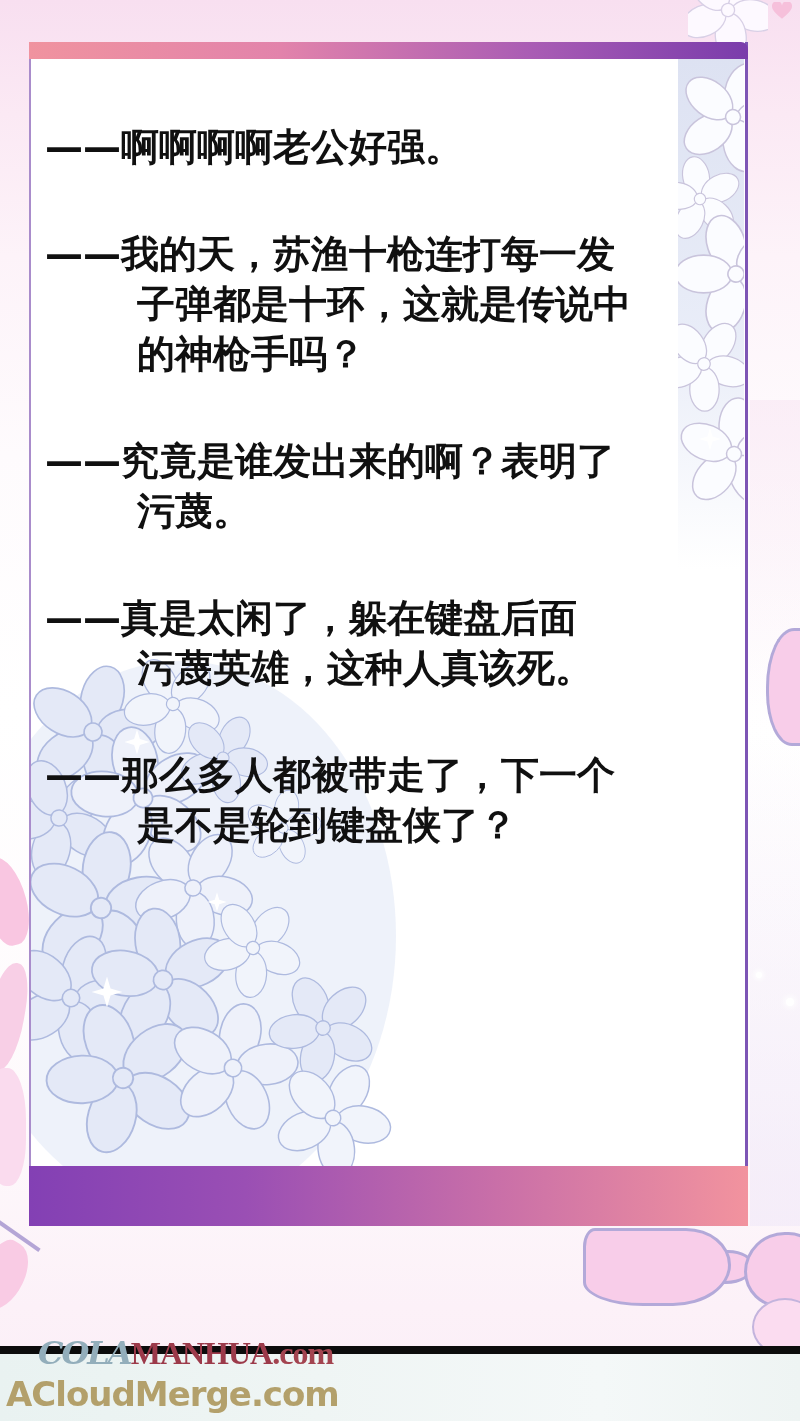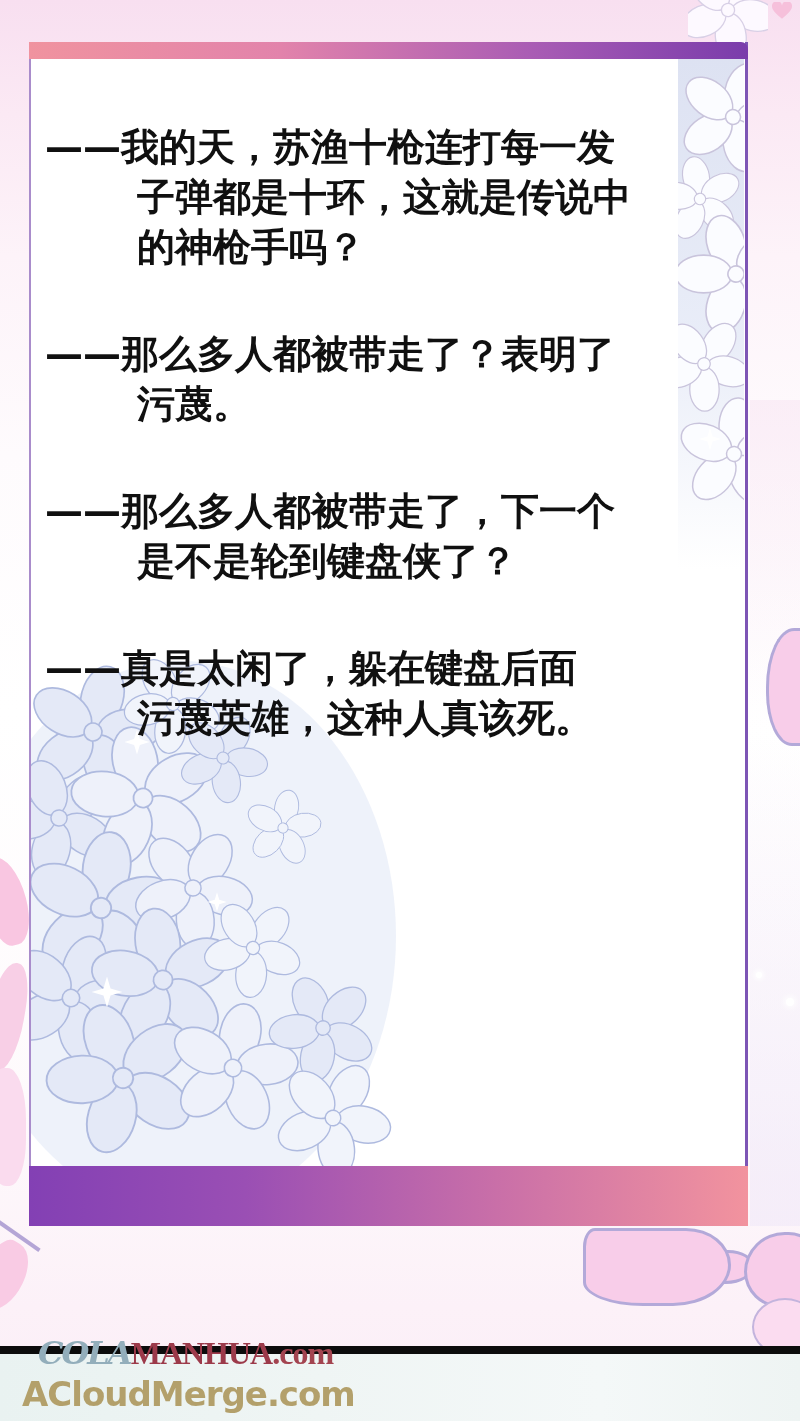--- a/index.html
+++ b/index.html
@@ -59,21 +59,21 @@
   
   .black-line{left:0;top:1346px;width:800px;height:8px;background:#0c0c0c;z-index:7;}
   .bottom-strip{left:0;top:1354px;width:800px;height:67px;z-index:6;
     background:linear-gradient(90deg,#e9f2f1 0%,#eff5f4 40%,#f4f8f8 75%,#eef4f3 100%);}
   .wm1{left:6px;top:1336px;z-index:8;font-size:32px;line-height:34px;white-space:nowrap;}
   .wm1 .cola{font-family:"DejaVu Serif",serif;font-style:italic;font-weight:700;
     color:#93aebb;letter-spacing:-2px;margin-left:32px;}
   .wm1 .manhua{font-family:Liberation Serif, serif;font-weight:700;color:#9c3a4a;letter-spacing:-1px;}
   .wm1 .mcom{font-family:Liberation Serif, serif;font-weight:700;color:#a34450;letter-spacing:-1px;}
   .wm2{left:6px;top:1376px;z-index:8;font-size:34px;line-height:36px;font-weight:700;
-    color:#b3a06b;letter-spacing:-1px;white-space:nowrap;margin-left:16px;}
+    color:#b3a06b;letter-spacing:-1px;white-space:nowrap;}
 </style>
 </head>
 <body>
 
 <svg width="0" height="0" style="position:absolute" aria-hidden="true">
   <defs>
     <g id="fl">
       <ellipse cx="0" cy="-24" rx="14" ry="21"></ellipse>
       <g transform="rotate(72)">
           <ellipse cx="0" cy="-24" rx="14" ry="21"></ellipse>
@@ -158,29 +158,30 @@
         <use href="#fl" transform="translate(302,472) scale(1.3) rotate(30)" fill="#f1f4fb"></use>
       </g>
       <g fill="#ffffff" stroke="none">
         <use href="#sp4" transform="translate(106,96) scale(0.9)"></use>
         <use href="#sp4" transform="translate(76,346) scale(1.1)"></use>
         <use href="#sp4" transform="translate(186,256) scale(0.7)"></use>
       </g>
     </svg>
 
     <div class="abs comments">
+      <p>——啊啊啊啊老公好强。</p>
       <p>——我的天，苏渔十枪连打每一发
 子弹都是十环，这就是传说中
 的神枪手吗？</p>
-      <p>——那么多人都被带走了？表明了
+      <p>——究竟是谁发出来的啊？表明了
 污蔑。</p>
+      <p>——真是太闲了，躲在键盘后面
+污蔑英雄，这种人真该死。</p>
       <p>——那么多人都被带走了，下一个
 是不是轮到键盘侠了？</p>
-      <p>——真是太闲了，躲在键盘后面
-污蔑英雄，这种人真该死。</p>
     </div>
   </div>
 
   <div class="abs black-line"></div>
   <div class="abs bottom-strip"></div>
   <div class="abs wm1">
     <span class="cola">COLA</span><span class="manhua">MANHUA</span><span class="mcom">.com</span>
   </div>
   <div class="abs wm2">ACloudMerge.com</div>
 

